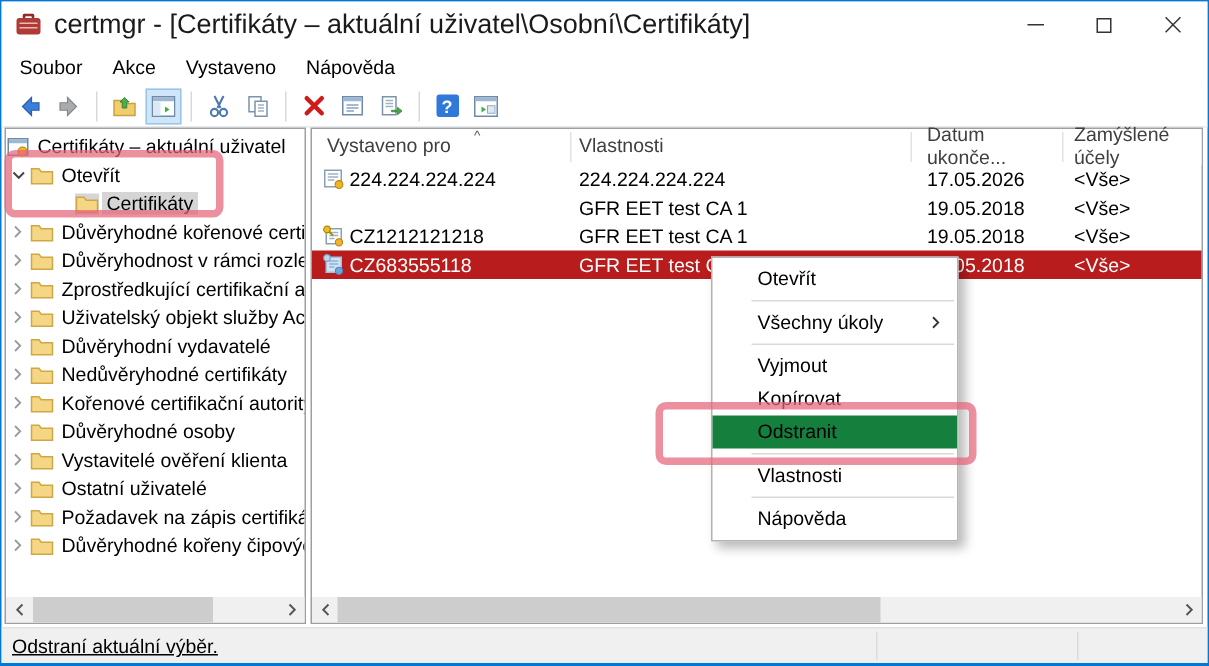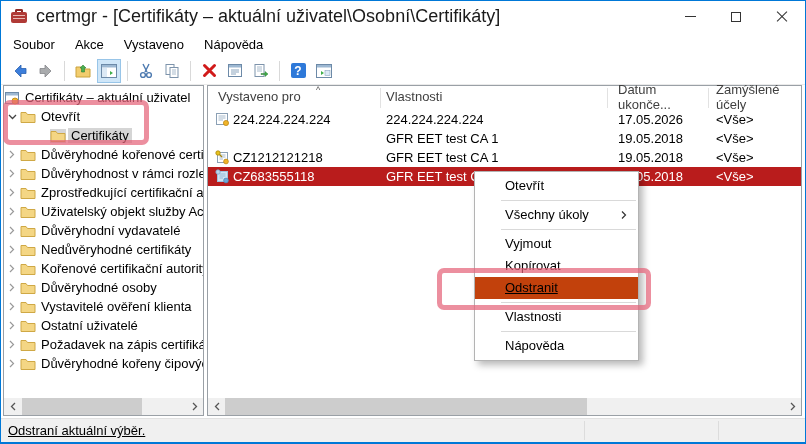--- a/index.html
+++ b/index.html
@@ -67,21 +67,21 @@
   .sb-thumb { position:absolute; top:0; height:17px; background:#cdcdcd; }
 
   
   .statusbar { position:absolute; left:0; right:0; bottom:0; height:24px; background:#f0f0f0; border-top:1px solid #e1e1e1; display:flex; align-items:center; padding-left:7px;text-decoration:underline; }
   .st-sep { position:absolute; top:2px; bottom:2px; width:1px; background:#dcdcdc; }
 
   
   .ctxmenu { position:absolute; left:473px; top:170px; width:165px; background:#fff;
              border:1px solid #b3b3b3; box-shadow:4px 4px 7px rgba(0,0,0,0.28); padding:3px 0; z-index:10; }
   .citem { height:22px; line-height:22px; padding-left:30px; position:relative; white-space:nowrap; }
-  .citem.hl { background:#c2410c;text-decoration:underline; }
+  .citem.hl { background:#15803d; }
   .csep { height:1px; background:#d9d9d9; margin:3px 2px 3px 26px; }
   .subarrow { position:absolute; right:11px; top:6px; }
 
   
   .annot { position:absolute; border:5px solid rgba(228,100,122,0.72); border-radius:7px; z-index:20; pointer-events:none; }
   .annot-tree { left:2px; top:99px; width:146px; height:45px; }
   .annot-menu { left:436px; top:267px; width:214px; height:42px; }
 
   svg { display:block; }
 </style>

